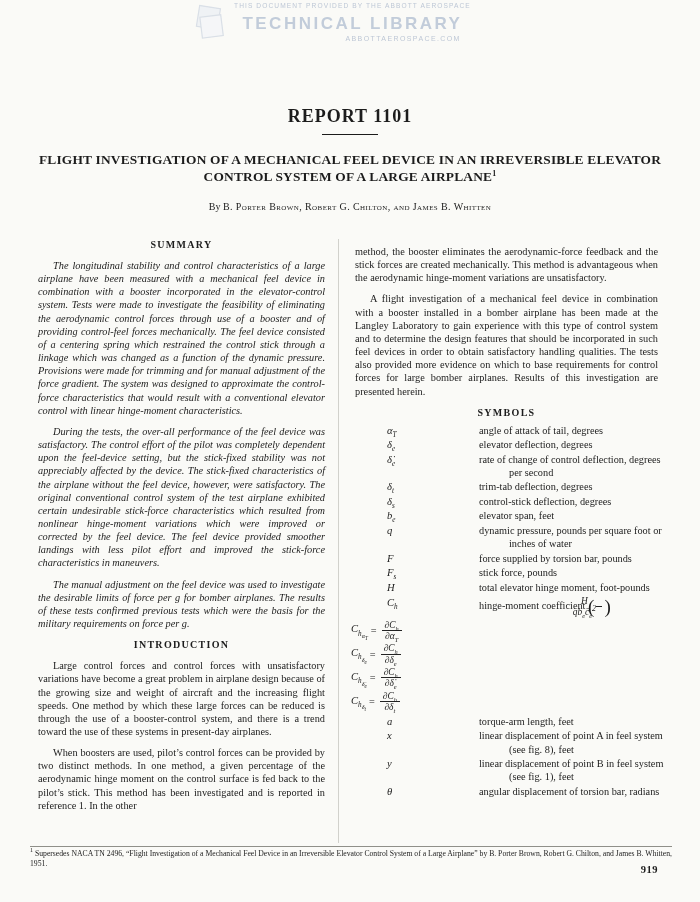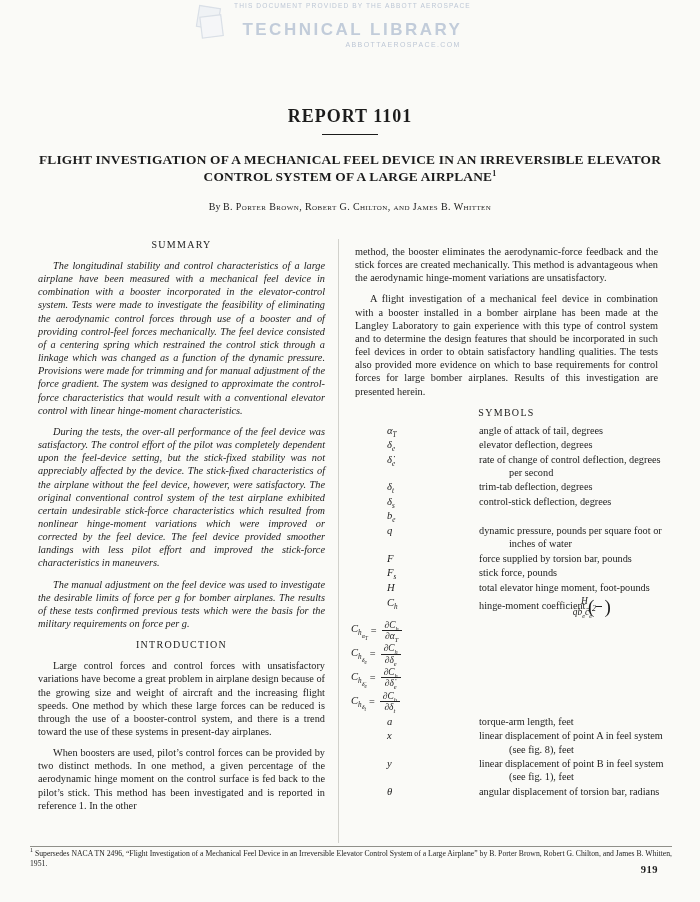--- a/index.html
+++ b/index.html
@@ -6,40 +6,40 @@
   .page{position:relative;width:700px;height:902px;background:#fafaf7;overflow:hidden;
         font-family:"Liberation Serif","DejaVu Serif",serif;color:#1c1c1c;}
 
   
   .watermark{position:absolute;top:2px;left:192px;width:278px;display:flex;align-items:flex-start;opacity:.9;}
   .wm-logo{flex:none;margin-right:4px;margin-top:2px;opacity:.55;}
   .wm-text{flex:1;}
   .wm-line1{font-family:"Liberation Sans",sans-serif;font-size:6.6px;letter-spacing:1.1px;
             color:#b7c2d2;text-align:center;white-space:nowrap;}
   .wm-line2{font-family:"Liberation Sans",sans-serif;font-size:17px;font-weight:bold;letter-spacing:2.5px;
-            color:#bcc8d7;text-align:center;white-space:nowrap;margin-top:11px;}
+            color:#bcc8d7;text-align:center;white-space:nowrap;margin-top:5px;}
   .wm-line3{font-family:"Liberation Sans",sans-serif;font-size:7px;letter-spacing:1.4px;
             color:#b7c2d2;text-align:right;padding-right:10px;margin-top:1px;}
 
   
   .rpt-header{position:absolute;top:106px;left:0;width:100%;text-align:center;}
   .report-no{font-size:18px;font-weight:bold;letter-spacing:1px;}
   .title-rule{width:56px;border:0;border-top:1.6px solid #1b1b1b;margin:7px auto 9px auto;}
   .paper-title{font-size:13.4px;font-weight:bold;line-height:17px;letter-spacing:.2px;margin:16px 24px;}
   .paper-title sup{font-size:8px;}
   .byline{margin-top:8px;font-size:10px;}
   .byline .authors{font-variant:small-caps;letter-spacing:.4px;}
 
   
   .columns{position:absolute;top:237px;left:30px;width:642px;display:flex;}
   .col{font-size:10.3px;line-height:13.15px;text-align:justify;}
   .col-left{width:303px;flex:none;}
   .divider{flex:none;width:1px;background:#bcbcb5;opacity:.65;margin:2px 8px 0 5px;height:604px;}
   .col-right{width:319px;flex:none;}
-  .col h2{font-size:10px;font-weight:normal;letter-spacing:1.3px;text-align:center;
+  .col h2{font-size:10px;font-weight:bold;letter-spacing:1.3px;text-align:center;
           margin:9px 0 5px 0;line-height:12px;}
   .col h2.first{margin-top:2px;}
   .col p{margin:8px;text-indent:15px;}
   .col p.italic{font-style:italic;}
   .col p.cont{text-indent:0;}
 
   
   .symrow{display:flex;margin:1.3px 0;text-align:left;}
   .sym{flex:none;width:92px;font-style:italic;font-size:10.6px;margin-left:40px;}
   .sdesc{flex:1;padding-left:30px;text-indent:-30px;line-height:13.2px;}
@@ -140,20 +140,21 @@
             <span class="sdesc">trim-tab deflection, degrees</span>
           </div>
 
           <div class="symrow">
             <span class="sym">δ<sub>s</sub></span>
             <span class="sdesc">control-stick deflection, degrees</span>
           </div>
 
           <div class="symrow">
             <span class="sym">b<sub>e</sub></span>
+            <span class="sdesc">elevator span, feet</span>
           </div>
 
 
           <div class="symrow">
             <span class="sym">q</span>
             <span class="sdesc">dynamic pressure, pounds per square foot or inches of water</span>
           </div>
 
           <div class="symrow">
             <span class="sym">F</span>

